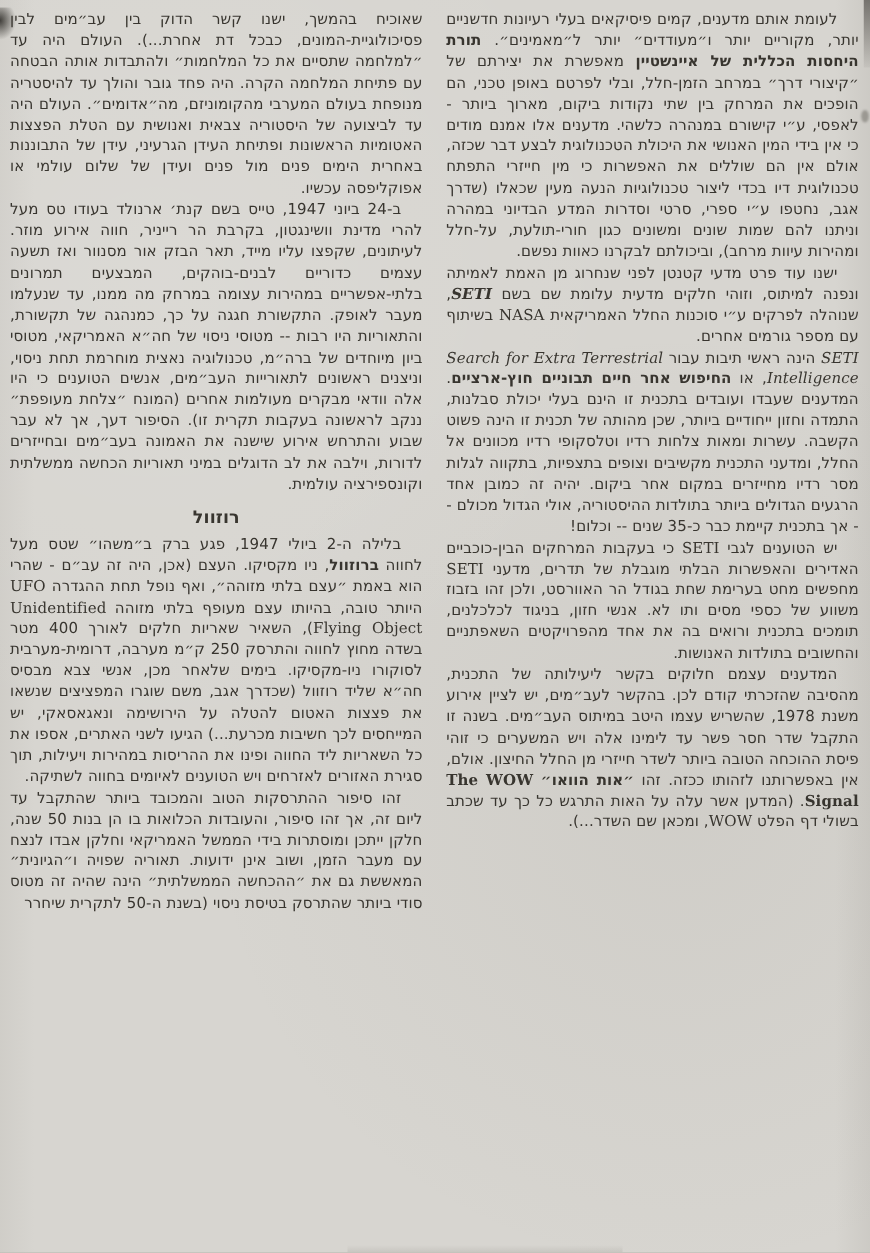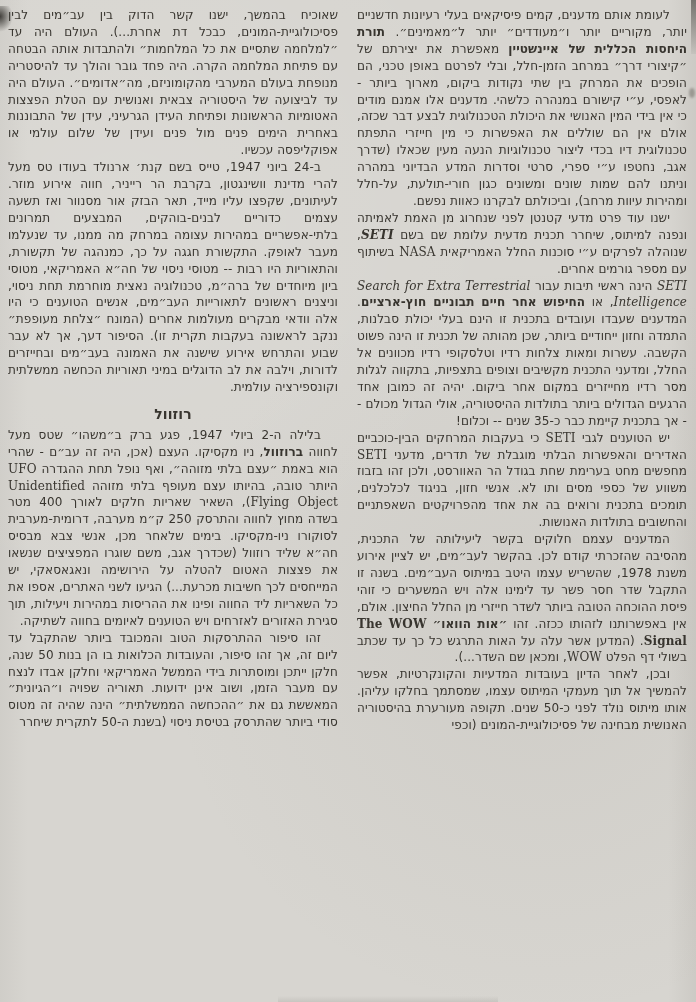--- a/index.html
+++ b/index.html
@@ -73,25 +73,24 @@
 </style>
 </head>
 <body>
 
 <div class="page">
 
   <div class="cols">
 
     <div class="col">
       <p class="para ind"><span class="r-n">לעומת אותם מדענים, קמים פיסיקאים בעלי רעיונות חדשניים יותר, מקוריים יותר ו״מעודדים״ יותר ל״מאמינים״. </span><span class="r-b">תורת היחסות הכללית של איינשטיין</span><span class="r-n"> מאפשרת את יצירתם של ״קיצורי דרך״ במרחב הזמן-חלל, ובלי לפרטם באופן טכני, הם הופכים את המרחק בין שתי נקודות ביקום, מארוך ביותר - לאפסי, ע״י קישורם במנהרה כלשהי. מדענים אלו אמנם מודים כי אין בידי המין האנושי את היכולת הטכנולוגית לבצע דבר שכזה, אולם אין הם שוללים את האפשרות כי מין חייזרי התפתח טכנולוגית דיו בכדי ליצור טכנולוגיות הנעה מעין שכאלו (שדרך אגב, נחטפו ע״י ספרי, סרטי וסדרות המדע הבדיוני במהרה וניתנו להם שמות שונים ומשונים כגון חורי-תולעת, על-חלל ומהירות עיוות מרחב), וביכולתם לבקרנו כאוות נפשם.</span></p>
-      <p class="para ind"><span class="r-n">ישנו עוד פרט מדעי קטנטן לפני שנחרוג מן האמת לאמיתה ונפנה למיתוס, שיחרר תכנית מדעית עלומת שם בשם </span><span class="r-bi">SETI</span><span class="r-n">, שנוהלה לפרקים ע״י סוכנות החלל האמריקאית </span><span class="r-l">NASA</span><span class="r-n"> בשיתוף עם מספר גורמים אחרים.</span></p>
+      <p class="para ind"><span class="r-n">ישנו עוד פרט מדעי קטנטן לפני שנחרוג מן האמת לאמיתה ונפנה למיתוס, וזוהי חלקים מדעית עלומת שם בשם </span><span class="r-bi">SETI</span><span class="r-n">, שנוהלה לפרקים ע״י סוכנות החלל האמריקאית </span><span class="r-l">NASA</span><span class="r-n"> בשיתוף עם מספר גורמים אחרים.</span></p>
       <p class="para"><span class="r-i">SETI</span><span class="r-n"> הינה ראשי תיבות עבור </span><span class="r-i">Search for Extra Terrestrial Intelligence</span><span class="r-n">, או </span><span class="r-b">החיפוש אחר חיים תבוניים חוץ-ארציים</span><span class="r-n">. המדענים שעבדו ועובדים בתכנית זו הינם בעלי יכולת סבלנות, התמדה וחזון ייחודיים ביותר, שכן מהותה של תכנית זו הינה פשוט </span><span class="r-u">הקשבה</span><span class="r-n">. עשרות ומאות צלחות רדיו וטלסקופי רדיו מכוונים אל החלל, ומדעני התכנית מקשיבים וצופים בתצפיות, בתקווה לגלות מסר רדיו מחייזרים במקום אחר ביקום. יהיה זה כמובן אחד הרגעים הגדולים ביותר בתולדות ההיסטוריה, אולי הגדול מכולם -- אך בתכנית קיימת כבר כ-35 שנים -- וכלום!</span></p>
       <p class="para ind"><span class="r-n">יש הטוענים לגבי </span><span class="r-l">SETI</span><span class="r-n"> כי בעקבות המרחקים הבין-כוכביים האדירים והאפשרות הבלתי מוגבלת של תדרים, מדעני </span><span class="r-l">SETI</span><span class="r-n"> מחפשים מחט בערימת שחת בגודל הר האוורסט, ולכן זהו בזבוז משווע של כספי מסים ותו לא. אנשי חזון, בניגוד לכלכלנים, תומכים בתכנית ורואים בה את אחד מהפרויקטים השאפתניים והחשובים בתולדות האנושות.</span></p>
       <p class="para ind"><span class="r-n">המדענים עצמם חלוקים בקשר ליעילותה של התכנית, מהסיבה שהזכרתי קודם לכן. בהקשר לעב״מים, יש לציין אירוע משנת 1978, שהשריש עצמו היטב במיתוס העב״מים. בשנה זו התקבל שדר חסר פשר עד לימינו אלה ויש המשערים כי זוהי פיסת ההוכחה הטובה ביותר לשדר חייזרי מן החלל החיצון. אולם, אין באפשרותנו לזהותו ככזה. זהו </span><span class="r-b">״אות הוואו״ </span><span class="r-bl">The WOW Signal</span><span class="r-n">. (המדען אשר עלה על האות התרגש כל כך עד שכתב בשולי דף הפלט </span><span class="r-l">WOW</span><span class="r-n">, ומכאן שם השדר...).</span></p>
-      <p class="para ind"><span class="r-n">ובכן, לאחר הדיון בעובדות המדעיות והקונקרטיות, אפשר להמשיך אל תוך מעמקי המיתוס עצמו, שמסתמך בחלקו עליהן. אותו מיתוס נולד לפני כ-50 שנים. תקופה מעורערת בהיסטוריה האנושית מבחינה של פסיכולוגיית-המונים (וכפי</span></p>
     </div>
 
     <div class="col">
       <p class="para"><span class="r-n">שאוכיח בהמשך, ישנו קשר הדוק בין עב״מים לבין פסיכולוגיית-המונים, כבכל דת אחרת...). העולם היה עד ״למלחמה שתסיים את כל המלחמות״ ולהתבדות אותה הבטחה עם פתיחת המלחמה הקרה. היה פחד גובר והולך עד להיסטריה מנופחת בעולם המערבי מהקומוניזם, מה״אדומים״. העולם היה עד לביצועה של היסטוריה צבאית ואנושית עם הטלת הפצצות האטומיות הראשונות ופתיחת העידן הגרעיני, עידן של התבוננות באחרית הימים פנים מול פנים ועידן של שלום עולמי או אפוקליפסה עכשיו.</span></p>
       <p class="para ind"><span class="r-n">ב-24 ביוני 1947, טייס בשם קנת׳ ארנולד בעודו טס מעל להרי מדינת וושינגטון, בקרבת הר רייניר, חווה אירוע מוזר. לעיתונים, שקפצו עליו מייד, תאר הבזק אור מסנוור ואז תשעה עצמים כדוריים לבנים-בוהקים, המבצעים תמרונים בלתי-אפשריים במהירות עצומה במרחק מה ממנו, עד שנעלמו מעבר לאופק. התקשורת חגגה על כך, כמנהגה של תקשורת, והתאוריות היו רבות -- מטוסי ניסוי של חה״א האמריקאי, מטוסי ביון מיוחדים של ברה״מ, טכנולוגיה נאצית מוחרמת תחת ניסוי, וניצנים ראשונים לתאורייות העב״מים, אנשים הטוענים כי היו אלה וודאי מבקרים מעולמות אחרים (המונח ״צלחת מעופפת״ ננקב לראשונה בעקבות תקרית זו). הסיפור דעך, אך לא עבר שבוע והתרחש אירוע שישנה את האמונה בעב״מים ובחייזרים לדורות, וילבה את לב הדוגלים במיני תאוריות הכחשה ממשלתית וקונספירציה עולמית.</span></p>
       <div class="sect-heading">רוזוול</div>
       <p class="para ind"><span class="r-n">בלילה ה-2 ביולי 1947, פגע ברק ב״משהו״ שטס מעל לחווה </span><span class="r-b">ברוזוול</span><span class="r-n">, ניו מקסיקו. העצם (אכן, היה זה עב״ם - שהרי הוא באמת ״עצם בלתי מזוהה״, ואף נופל תחת ההגדרה </span><span class="r-l">UFO</span><span class="r-n"> היותר טובה, בהיותו עצם מעופף בלתי מזוהה </span><span class="r-l">Unidentified Flying Object</span><span class="r-n">), השאיר שאריות חלקים לאורך 400 מטר בשדה מחוץ לחווה והתרסק 250 ק״מ מערבה, דרומית-מערבית לסוקורו ניו-מקסיקו. בימים שלאחר מכן, אנשי צבא מבסיס חה״א שליד רוזוול (שכדרך אגב, משם שוגרו המפציצים שנשאו את פצצות האטום להטלה על הירושימה ונאגאסאקי, יש המייחסים לכך חשיבות מכרעת...) הגיעו לשני האתרים, אספו את כל השאריות ליד החווה ופינו את ההריסות במהירות ויעילות, תוך סגירת האזורים לאזרחים ויש הטוענים לאיומים בחווה לשתיקה.</span></p>
       <p class="para ind"><span class="r-n">זהו סיפור ההתרסקות הטוב והמכובד ביותר שהתקבל עד ליום זה, אך זהו סיפור, והעובדות הכלואות בו הן בנות 50 שנה, חלקן ייתכן ומוסתרות בידי הממשל האמריקאי וחלקן אבדו לנצח עם מעבר הזמן, ושוב אינן ידועות. תאוריה שפויה ו״הגיונית״ המאששת גם את ״ההכחשה הממשלתית״ הינה שהיה זה מטוס סודי ביותר שהתרסק בטיסת ניסוי (בשנת ה-50 לתקרית שיחרר</span></p>
     </div>
 

